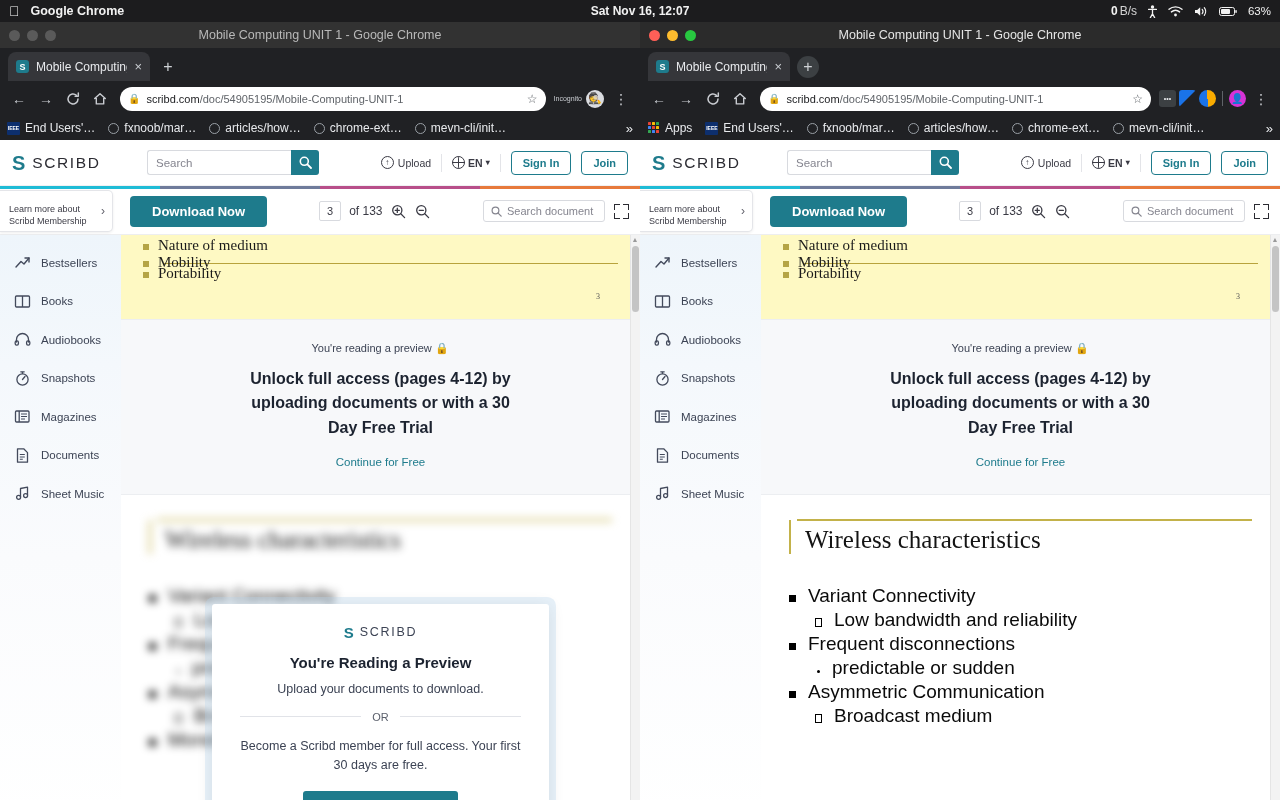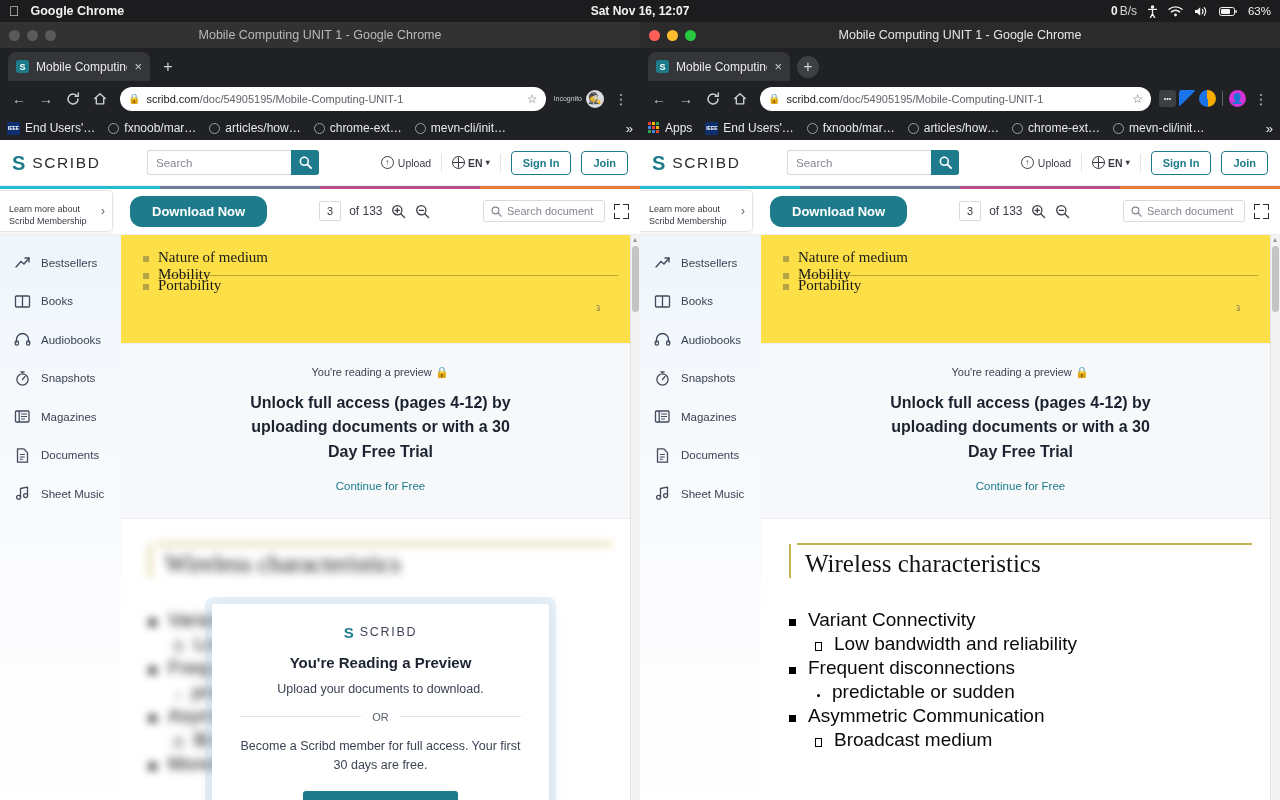--- a/index.html
+++ b/index.html
@@ -123,21 +123,21 @@
 
   
   .doc-toolbar { height:46px; background:#fff; display:flex; align-items:center; border-bottom:1px solid #edeef0; position:relative; }
   .learn-more {
     width:113px; height:42px; background:#fff; border:1px solid #e4e5e9; border-left:none; border-radius:0 5px 5px 0;
     display:flex; align-items:center; justify-content:space-between; padding:0 7px 0 9px; flex:0 0 auto;
     box-shadow:0 1px 3px rgba(0,0,0,.07);
   }
   .learn-more .lines { font-size:9px; color:#3a3a44; line-height:1.35;margin-top:8px; }
   .learn-more .chev { color:#62626c; font-size:12px; }
-  .dl-btn { margin-left:17px; background:#1e7b8c; color:#fff; border:none; border-radius:12px;
+  .dl-btn { margin-left:17px; background:#1e7b8c; color:#fff; border:none; border-radius:4px;
             height:31px; padding:0 22px; font-size:13px; font-weight:bold; font-family:inherit; flex:0 0 auto;}
   .pager { display:flex; align-items:center; gap:8px; margin-left:52px; flex:0 0 auto;}
   .pg-input { width:22px; height:20px; border:1px solid #d8dadf; border-radius:2px; text-align:center;
               font-size:11px; color:#3a3a44; font-family:inherit; outline:none; }
   .pg-of { font-size:12px; color:#3a3a44; }
   .mag { width:16px; height:16px; color:#3a3a44; display:flex; align-items:center; justify-content:center; font-size:14px;}
   .doc-search { margin-left:auto; display:flex; align-items:center; gap:5px; height:22px;
                 border:1px solid #d8dadf; border-radius:3px; padding:0 7px; width:122px; }
   .doc-search span { font-size:11px; color:#85858f; white-space:nowrap;}
   .fullscreen { margin:0 11px 0 9px; width:15px; height:15px; position:relative; flex:0 0 auto;}
@@ -150,21 +150,21 @@
   
   .doc-body { display:flex; height:586px; position:relative; }
   .sidebar { width:121px; flex:0 0 auto; background:linear-gradient(180deg,#eef5fb 0%, #f4f8fc 22%, #fafbfd 55%, #fff 100%);
              padding-top:9px; }
   .side-item { display:flex; align-items:center; gap:10px; height:38.5px; padding-left:14px; }
   .side-ico { width:17px; height:17px; flex:0 0 auto; color:#434a5c; }
   .side-label { font-size:11.5px; color:#3c4354; }
 
   .reader { flex:1; position:relative; overflow:hidden; background:#fff; }
 
-  .slide { background:#fde047; padding:12px 22px; position:relative; }
+  .slide { background:#fef9c3; padding:0 22px; position:relative; }
   .slide-top { height:84px; overflow:hidden; position:relative;}
   .bul { display:flex; align-items:flex-start; gap:9px; }
   .bul .sq { width:6px; height:6px; background:#b5a545; margin-top:7px; flex:0 0 auto;}
   .bul .tx { font-family:"Liberation Serif", serif; font-size:15px; color:#1a1a1a; }
   .gold-rule { height:1.6px; background:#b8a33c; margin:-8px 0 1px 20px; }
   .pg-num { position:absolute; right:18px; font-family:"Liberation Serif",serif; font-size:8px; color:#555; }
 
   .paywall { background:#f7f8fa; padding:22px 0 26px; text-align:center; border-top:1px solid #eceef1; border-bottom:1px solid #eceef1;}
   .pw-small { font-size:11px; color:#3c4354; display:flex; align-items:center; justify-content:center; gap:4px;}
   .pw-head { font-size:16px; font-weight:bold; color:#1c2330; line-height:1.56; margin-top:12px; }

